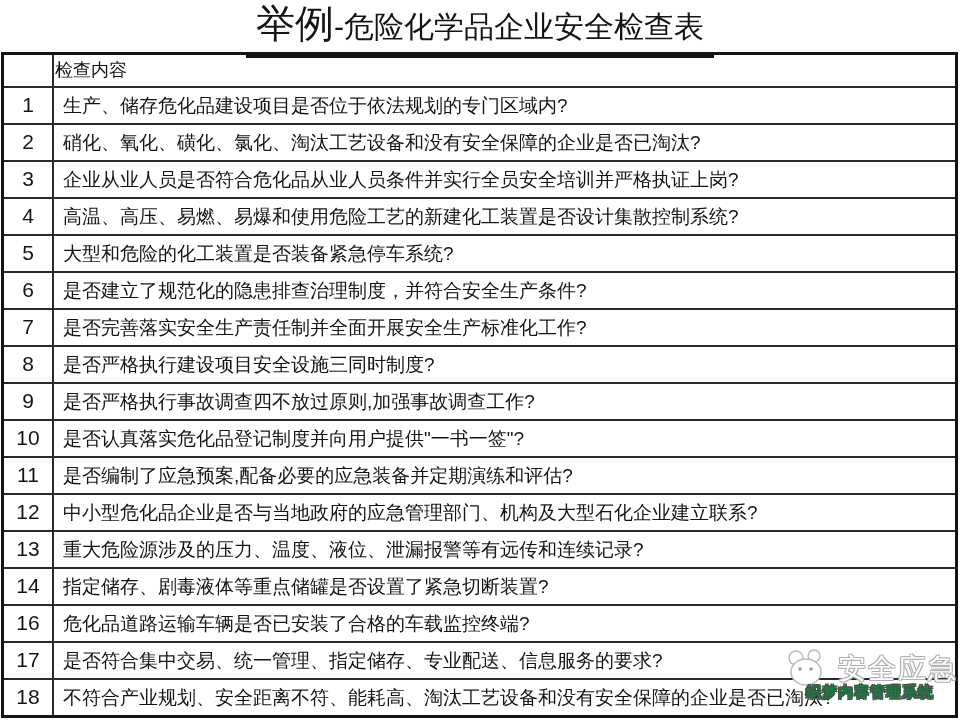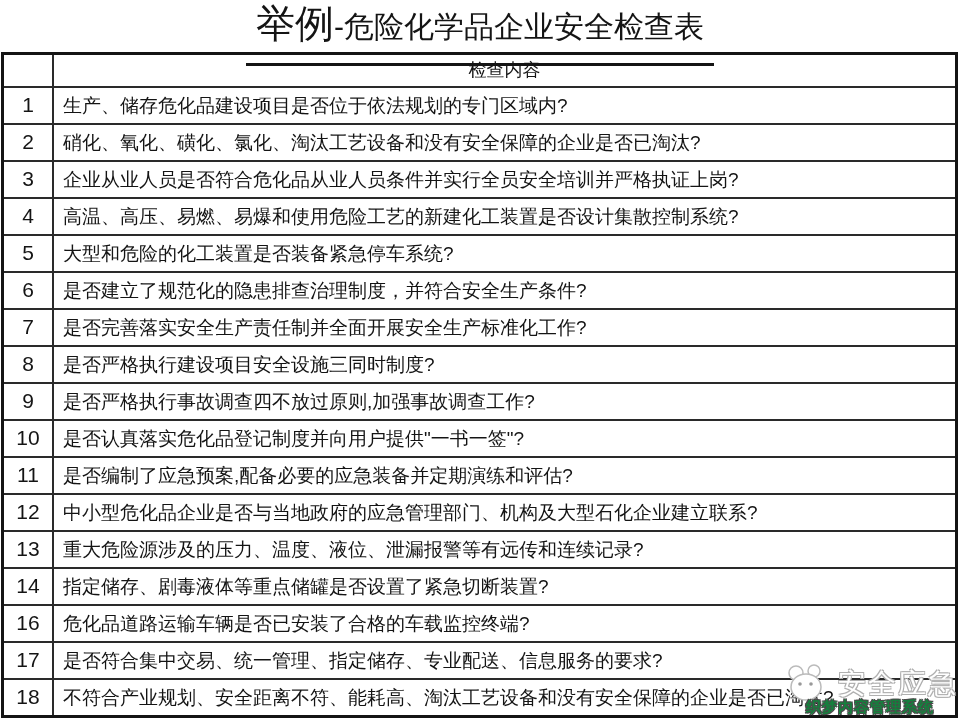--- a/index.html
+++ b/index.html
@@ -15,21 +15,21 @@
   }
   
   .title-wrap {
     position: absolute;
     top: 0; left: 0; width: 100%;
     text-align: center;
   }
   .title-inner {
     display: inline-block;
     border-bottom: 3px solid #141414;
-    padding: 2px 10px 16px 10px;
+    padding: 2px 10px 8px 10px;
     line-height: 1.15;
     white-space: nowrap;
   }
   .title-big   { font-size: 39px; }
   .title-small { font-size: 30px; }
   
   .checklist {
     position: absolute;
     top: 52px; left: 1px;
     width: 957px; height: 666px;
@@ -44,33 +44,33 @@
     white-space: nowrap;
   }
   .checklist thead tr { height: 33px; }
   .num-col {
     width: 46px;
     text-align: center;
     font-size: 21px;
     font-weight: normal;
   }
   .header-label {
-    text-align: center;
+    text-align: left;
     font-size: 18px;
     font-weight: normal;
   }
   .content-col {
     text-align: left;
     font-size: 19px;
     padding: 2px 4px 1px 9px;
   }
   
   .watermark {
     position: absolute;
-    right: 2px; bottom: 5px;
+    right: 2px; bottom: 20px;
     text-align: right;
     pointer-events: none;
     line-height: 1.05;
   }
   .wm-brand {
     display: flex;
     align-items: center;
     justify-content: flex-end;
     gap: 4px;
     margin-bottom: -4px;

